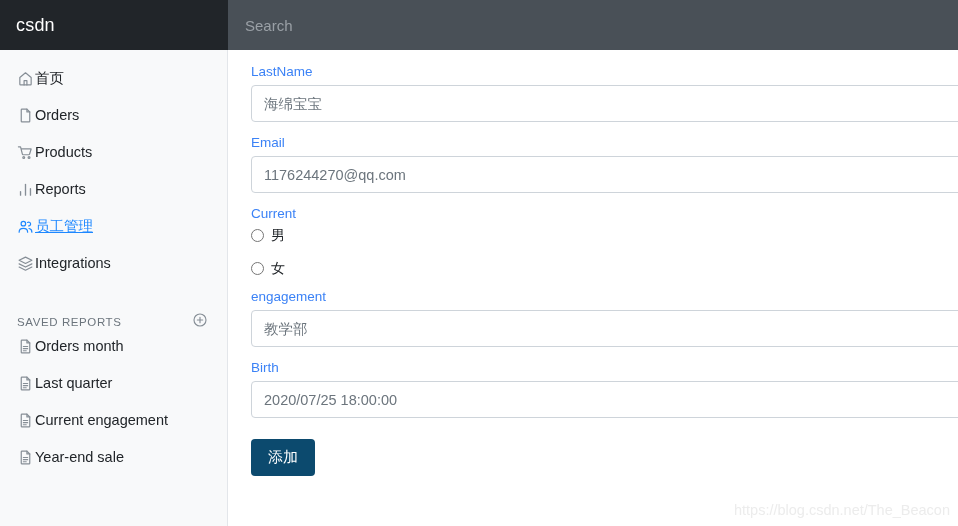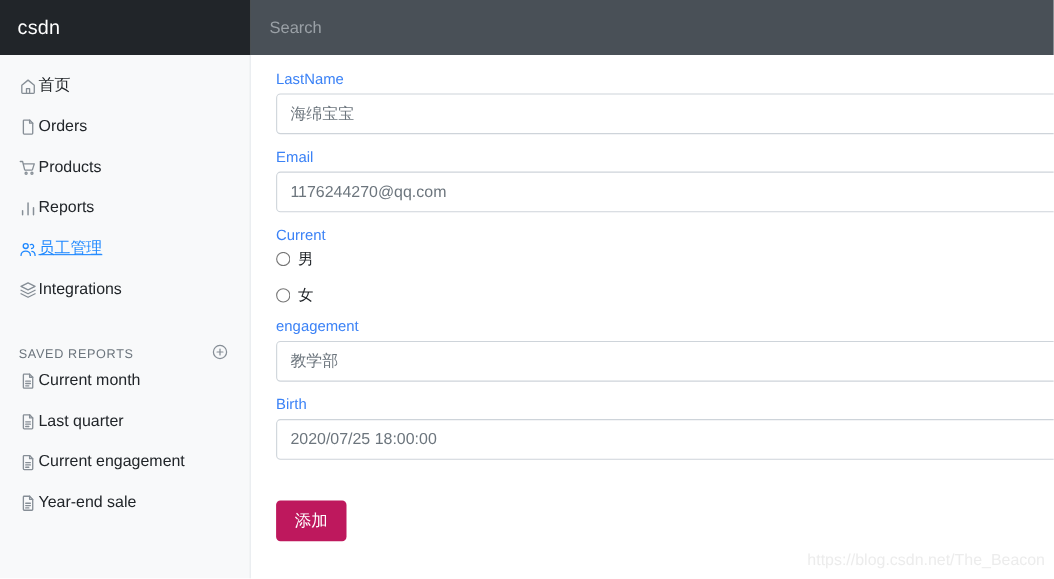--- a/index.html
+++ b/index.html
@@ -155,22 +155,22 @@
     margin-bottom: 17px;
     height: 16px;
   }
   .radio-row:last-of-type { margin-bottom: 6px; }
   .radio-row input[type="radio"] {
     width: 13px; height: 13px; margin: 0; cursor: pointer;
   }
   .radio-label { font-size: 14px; color: #212529; line-height: 1; }
 
   .submit-btn {
-    margin-top: 24px;
-    background: #be185d;
+    margin-top: 8px;
+    background: #0c4a6e;
     border: none;
     border-radius: 4px;
     color: #ffffff;
     font-family: "Liberation Sans", sans-serif;
     font-size: 15px;
     padding: 9px 17px;
     cursor: pointer;
   }
 
   .watermark {
@@ -274,21 +274,21 @@
     </div>
 
     <div class="nav-item">
       <span class="ico">
         <svg viewBox="0 0 24 24" fill="none" stroke-width="1.7" stroke-linecap="round" stroke-linejoin="round">
           <path d="M14 3H7a1 1 0 0 0-1 1v16a1 1 0 0 0 1 1h10a1 1 0 0 0 1-1V7z"></path>
           <path d="M14 3v4h4"></path>
             <path d="M9 12h6M9 15h6M9 18h4"></path>
         </svg>
       </span>
-      <span class="nav-label">Current month</span>
+      <span class="nav-label">Orders month</span>
     </div>
 
     <div class="nav-item">
       <span class="ico">
         <svg viewBox="0 0 24 24" fill="none" stroke-width="1.7" stroke-linecap="round" stroke-linejoin="round">
           <path d="M14 3H7a1 1 0 0 0-1 1v16a1 1 0 0 0 1 1h10a1 1 0 0 0 1-1V7z"></path>
           <path d="M14 3v4h4"></path>
             <path d="M9 12h6M9 15h6M9 18h4"></path>
         </svg>
       </span>

